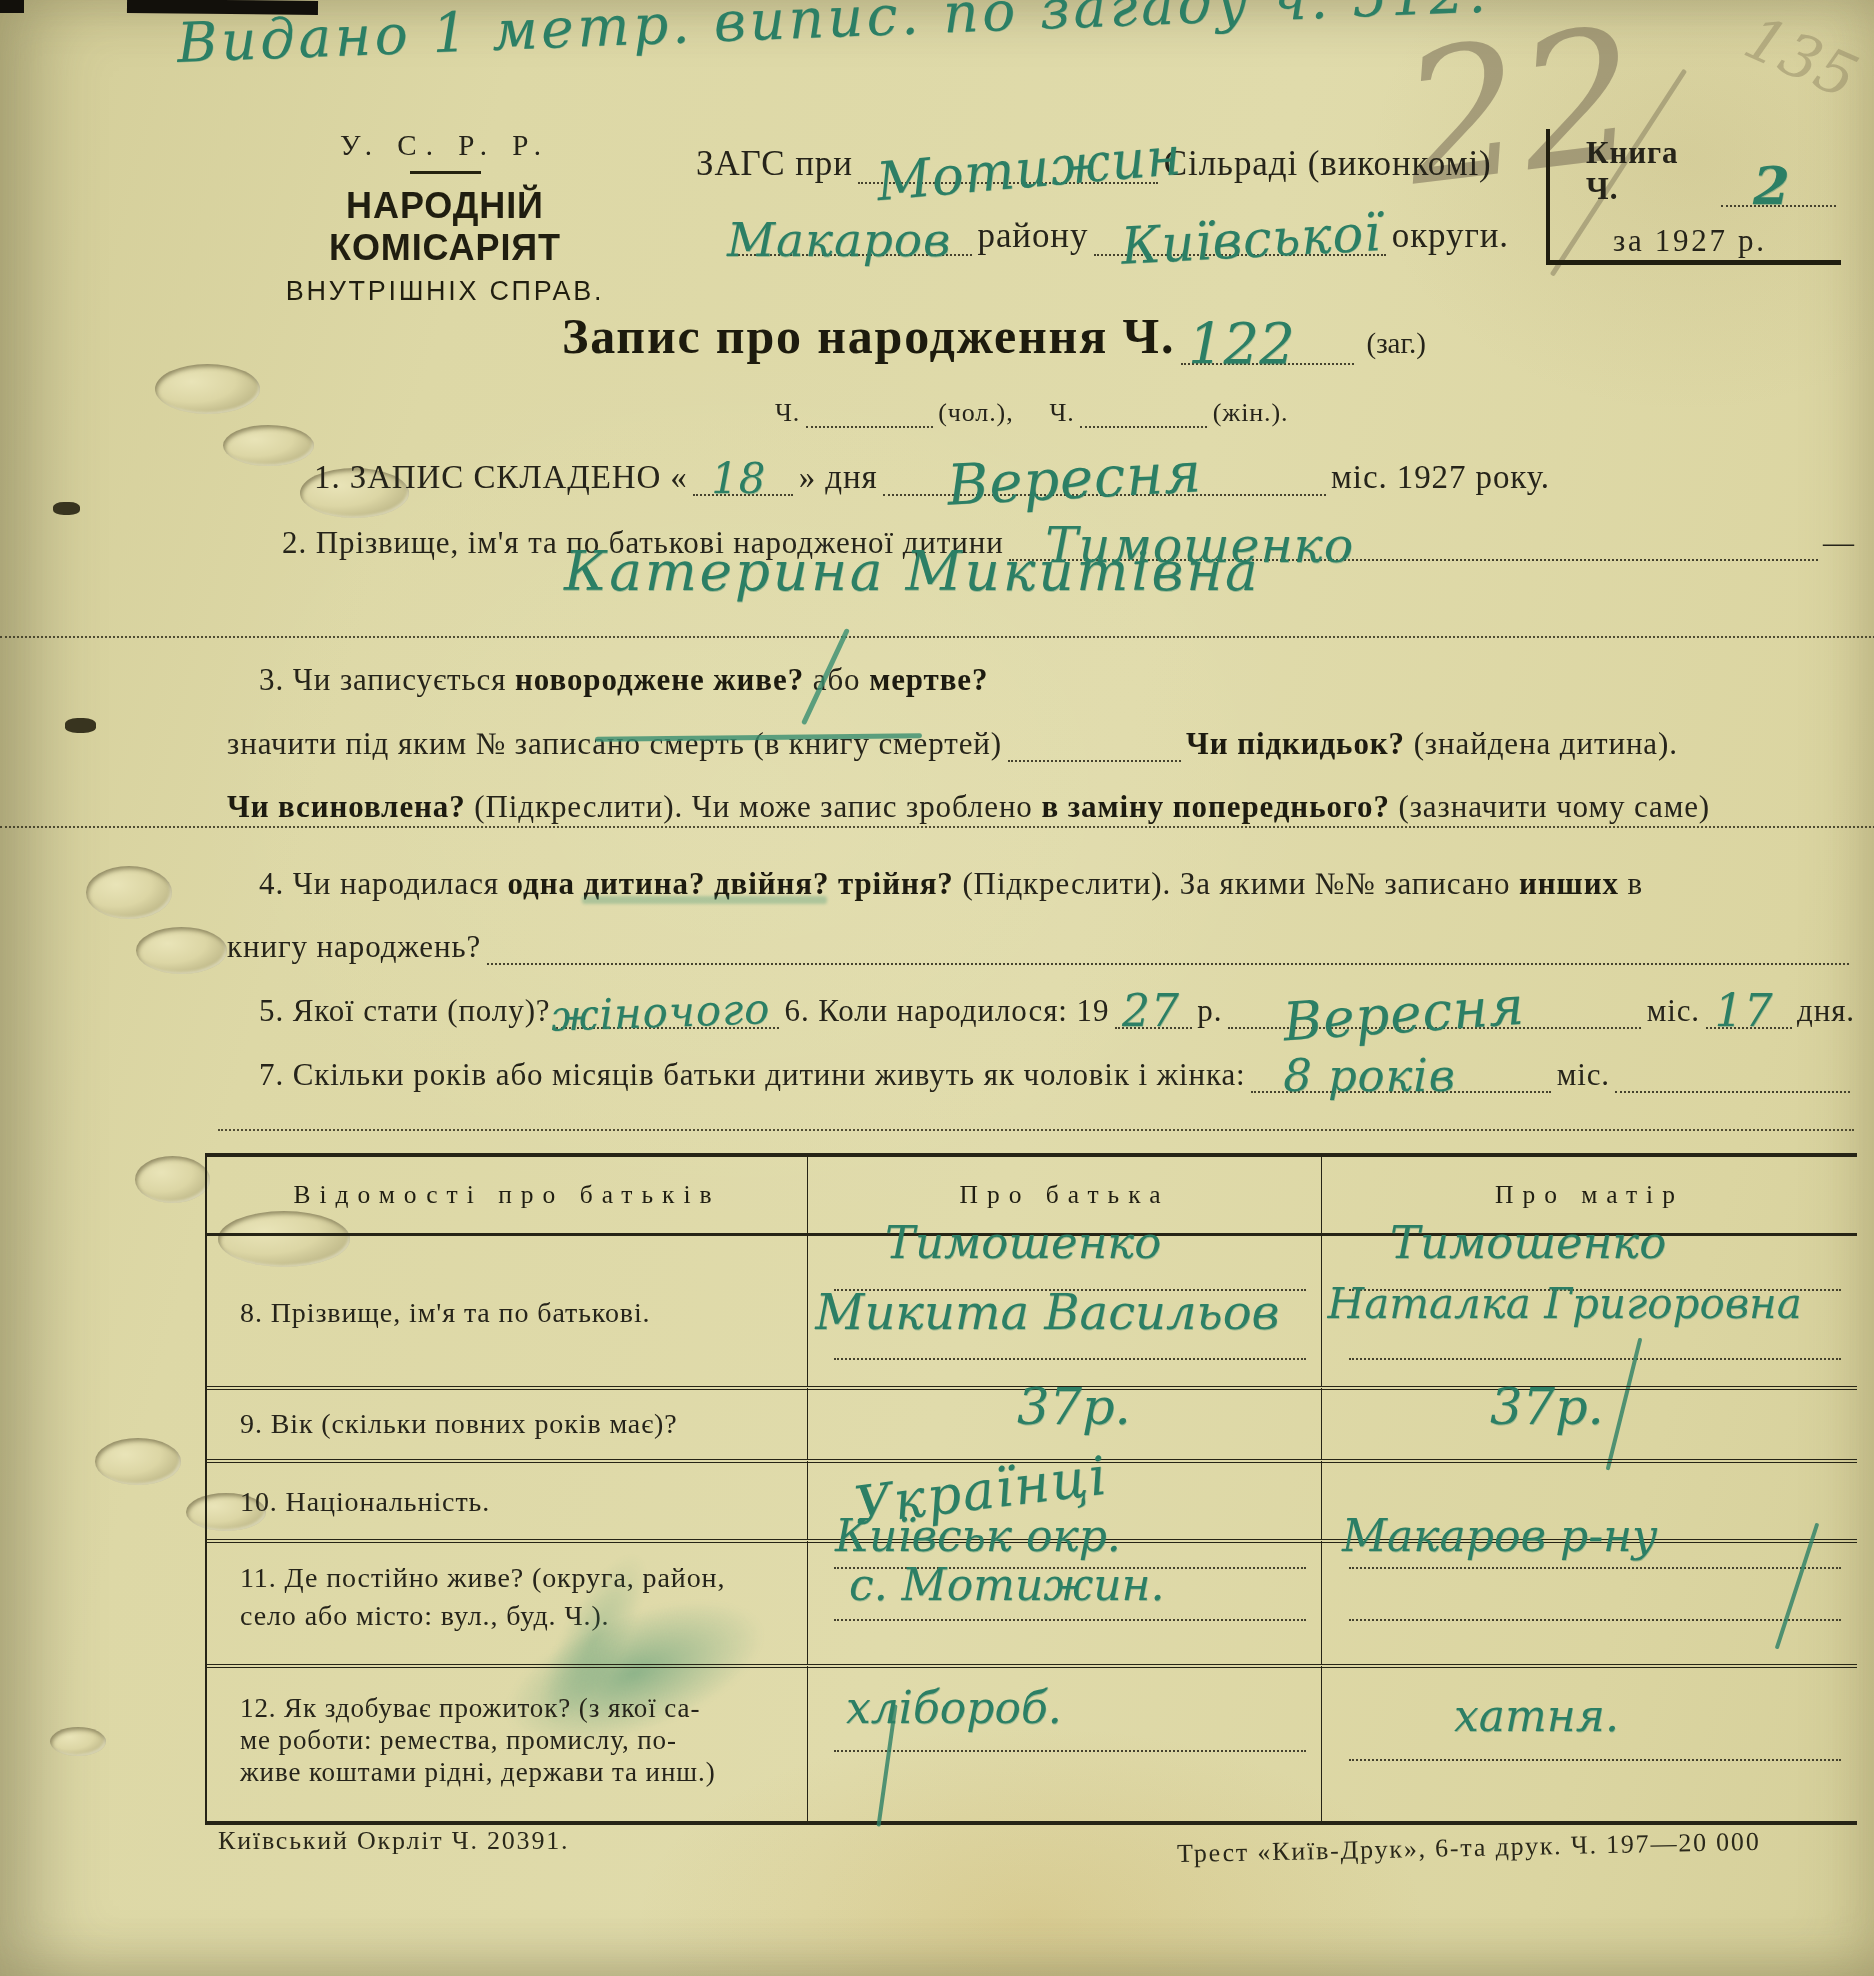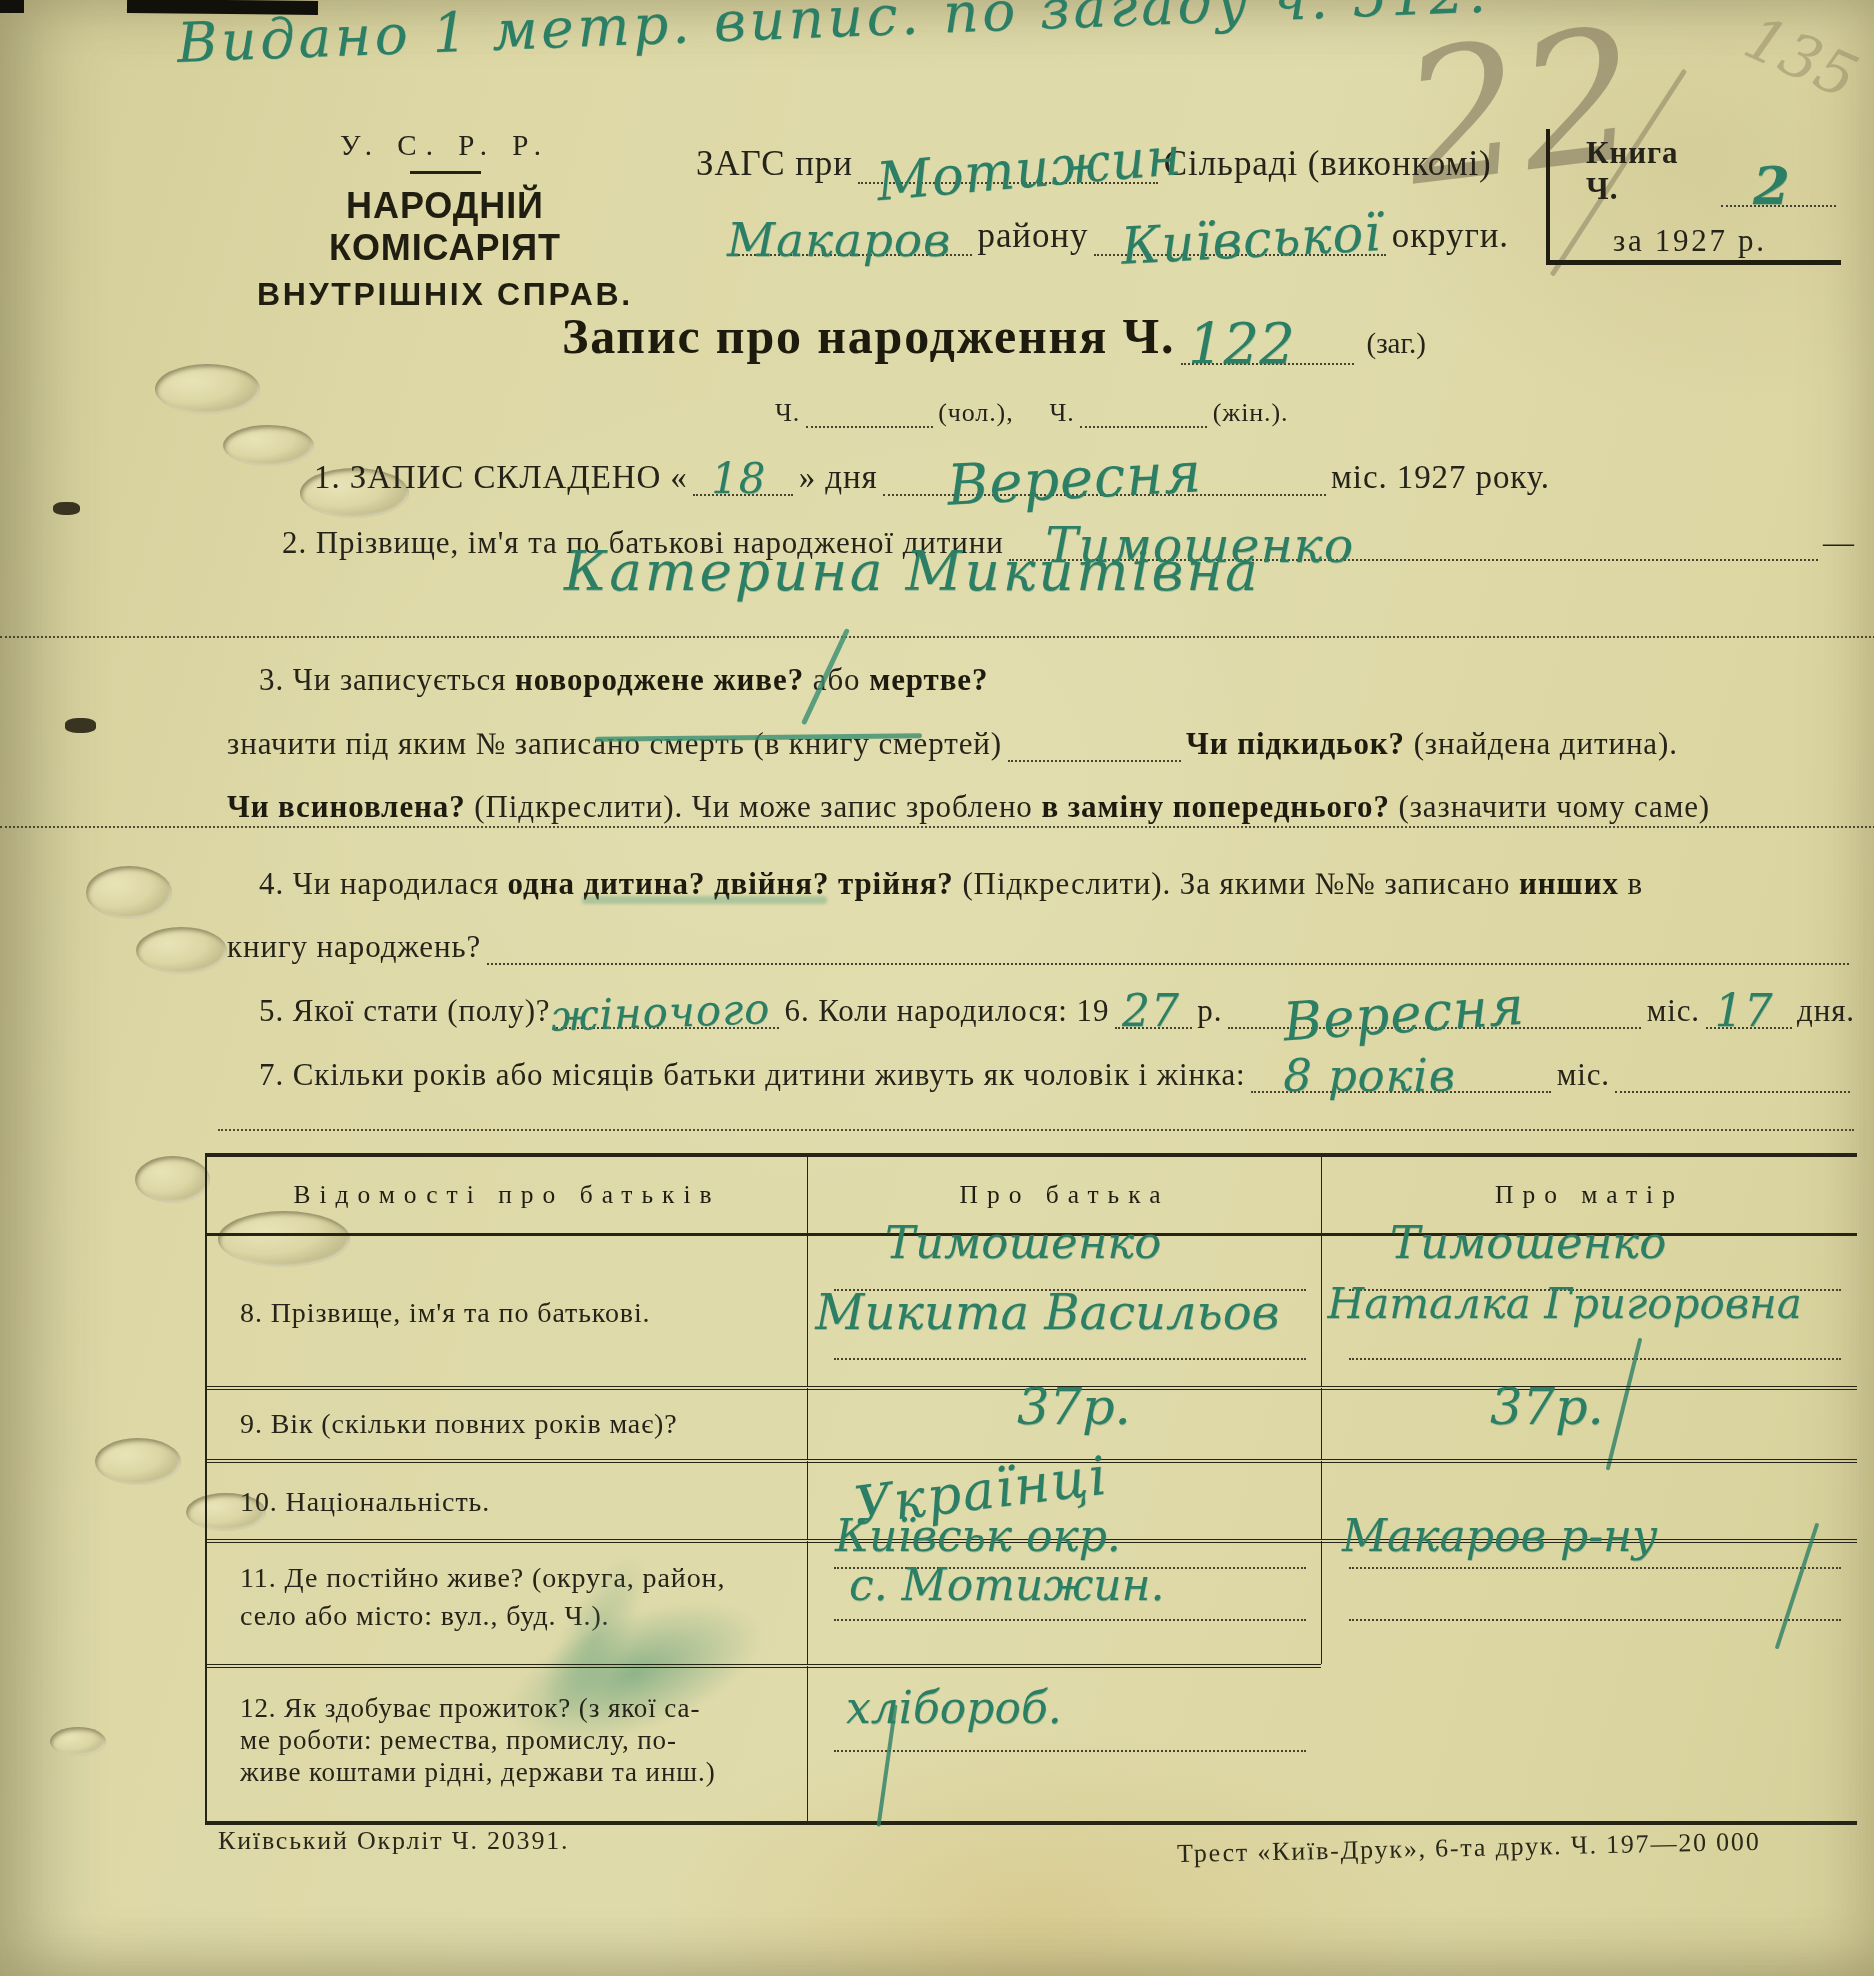--- a/index.html
+++ b/index.html
@@ -24,21 +24,21 @@
   .fill>.hw{position:absolute;bottom:-7.3px;left:11px;}
   .rule{position:absolute;border-top:2.7px dotted rgba(55,52,32,0.85);height:0;}
   .gmark{position:absolute;background:#3a8f70;border-radius:2.7px;}
   .smudge{position:absolute;background:radial-gradient(ellipse,rgba(60,140,105,0.5),rgba(60,140,105,0) 70%);filter:blur(2.7px);}
   .stroke{position:absolute;width:3.6px;background:rgba(44,127,101,0.8);border-radius:1.8px;}
   
   .org{position:absolute;left:227px;top:129px;width:436px;text-align:center;}
   .org .ussr{font-size:29px;letter-spacing:9px;}
   .org .bar{width:71px;border-top:3.6px solid #24220f;margin:9px auto 11px auto;}
   .org .n1{font-family:"Liberation Sans",sans-serif;font-weight:bold;font-size:36px;letter-spacing:0.9px;color:#201e10;}
-  .org .n2{font-family:"Liberation Sans",sans-serif;font-weight:bold;font-size:32px;letter-spacing:2.7px;margin-top:7.3px;color:#201e10;}
+  .org .n2{font-family:"Liberation Sans",sans-serif;font-weight:normal;font-size:27px;letter-spacing:2.7px;margin-top:7.3px;color:#201e10;}
   .zags{font-size:35px;}
   .bookbox{position:absolute;left:1546px;top:129px;width:295px;height:136px;border-left:4.5px solid #201e10;border-bottom:5.5px solid #201e10;padding:5.5px 0 0 36px;box-sizing:border-box;}
   .bookbox .l1{display:flex;align-items:baseline;font-size:31px;font-weight:bold;letter-spacing:0.9px;}
   .bookbox .l2{font-size:31px;letter-spacing:2.7px;margin-top:16.4px;padding-left:27px;}
   
   .title{position:absolute;left:562px;top:307px;display:flex;align-items:baseline;white-space:nowrap;}
   .title .t{font-size:50px;font-weight:bold;letter-spacing:1.8px;color:#1d1b0e;}
   .title .zag{font-size:29px;margin-left:7.3px;}
   .subtitle{position:absolute;left:775px;top:398px;display:flex;align-items:baseline;font-size:26px;letter-spacing:0.9px;}
   
@@ -297,20 +297,24 @@
     <div class="tc c1 sep-d tlabel small">
       <div>12. Як здобуває прожиток? (з якої са-</div>
       <div>ме роботи: ремества, промислу, по-</div>
       <div>живе коштами рідні, держави та инш.)</div>
     </div>
     <div class="tc sep-d">
       <span class="hw" style="font-size:44px;left:38px;top:18px;">хлібороб.</span>
       <span class="cdots" style="top:82px;"></span>
       <span class="stroke" style="left:77px;top:36px;height:123px;transform:rotate(8deg);"></span>
     </div>
+    <div class="tc sep-d">
+      <span class="hw" style="font-size:44px;left:132px;top:25.5px;">хатня.</span>
+      <span class="cdots" style="top:91px;"></span>
+    </div>
 
     <div class="hw" style="position:absolute;left:646px;top:307px;font-size:53px;transform:rotate(-7deg);letter-spacing:1.8px;">Українці</div>
   </div>
 
   <div class="footer" style="left:218px;top:1826px;">Київський Окрліт Ч. 20391.</div>
   <div class="footer" style="left:1177px;top:1833px;transform:rotate(-1.2deg);">Трест «Київ-Друк», 6-та друк. Ч. 197—20 000</div>
 
 </div>
 
 

